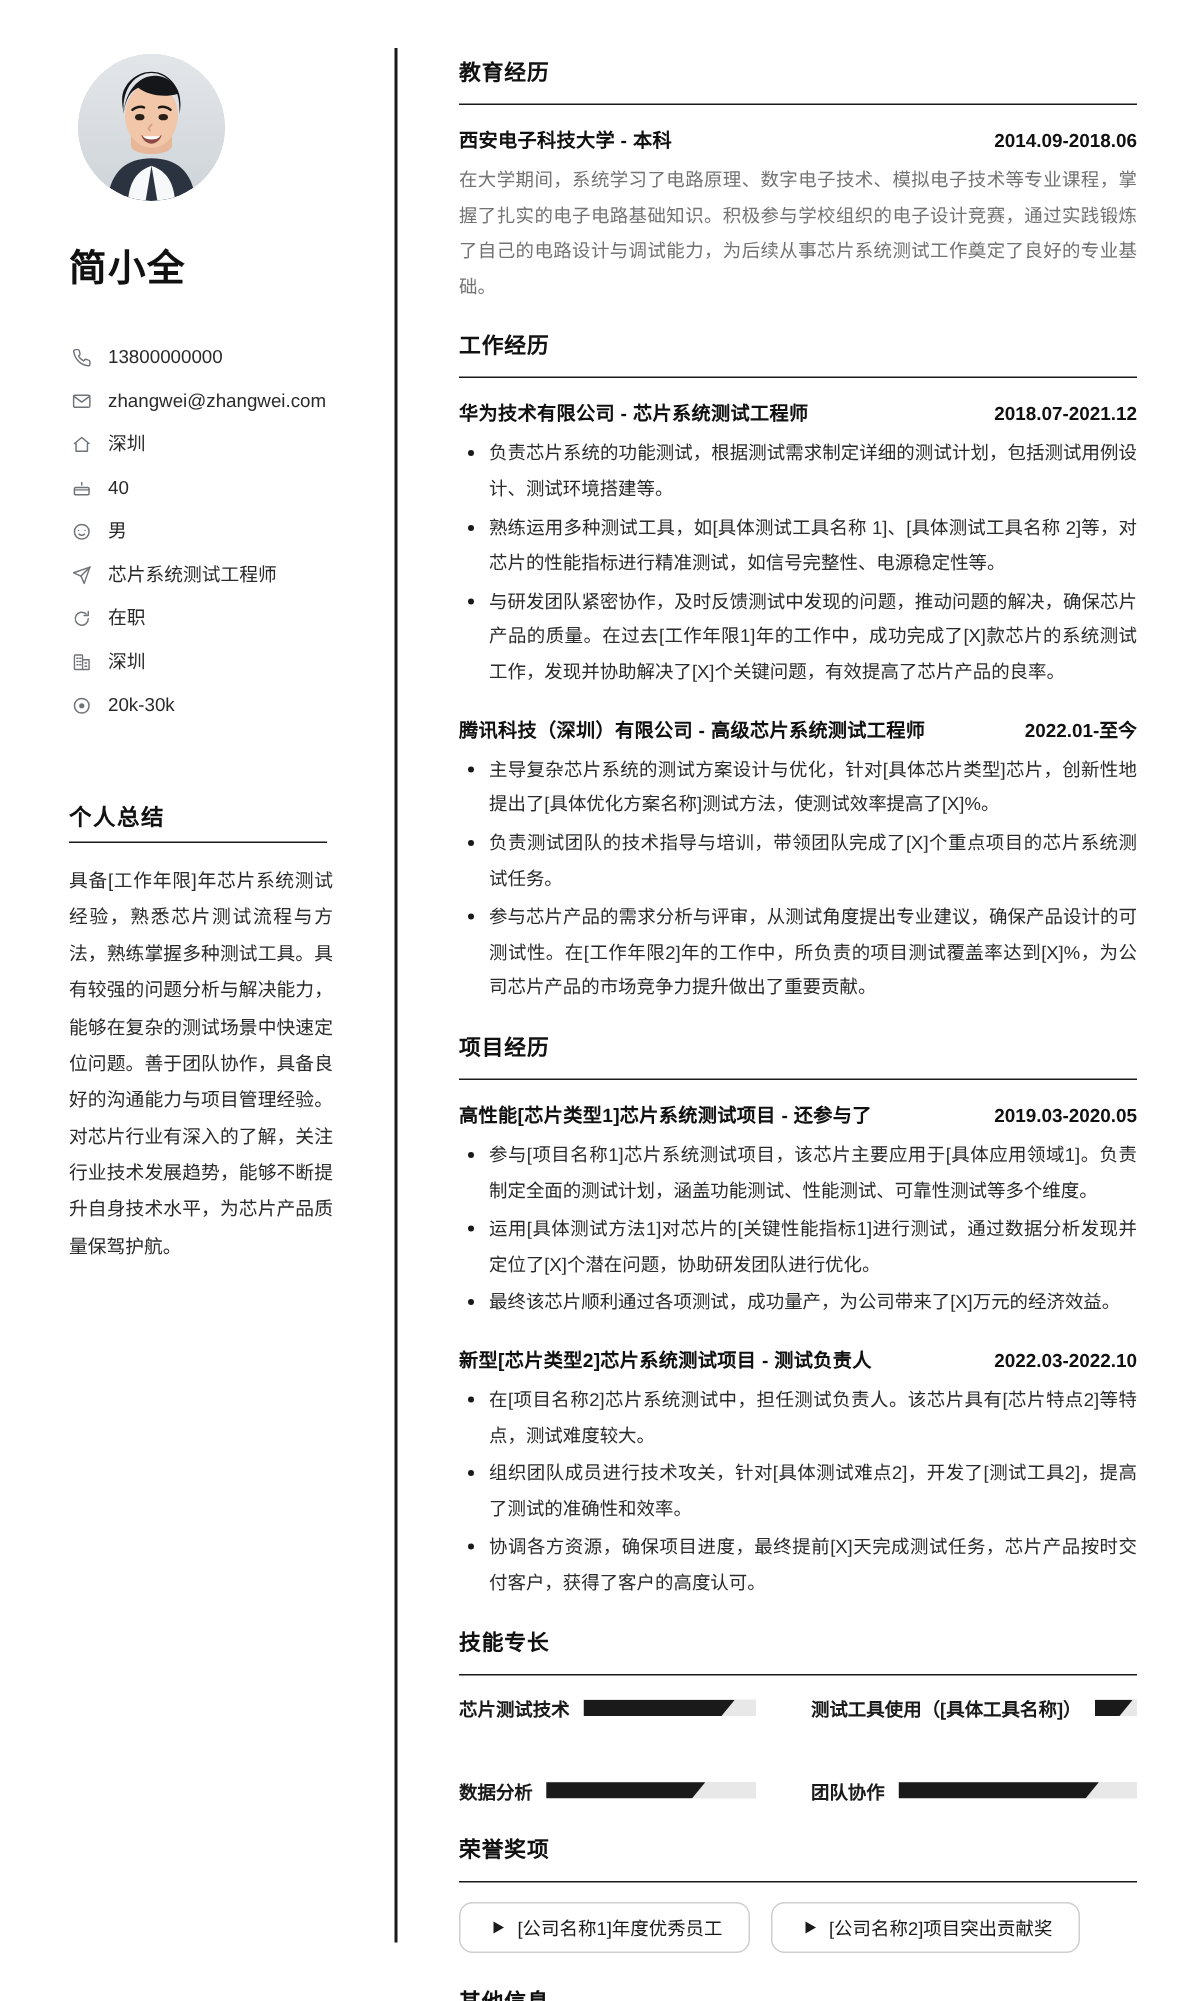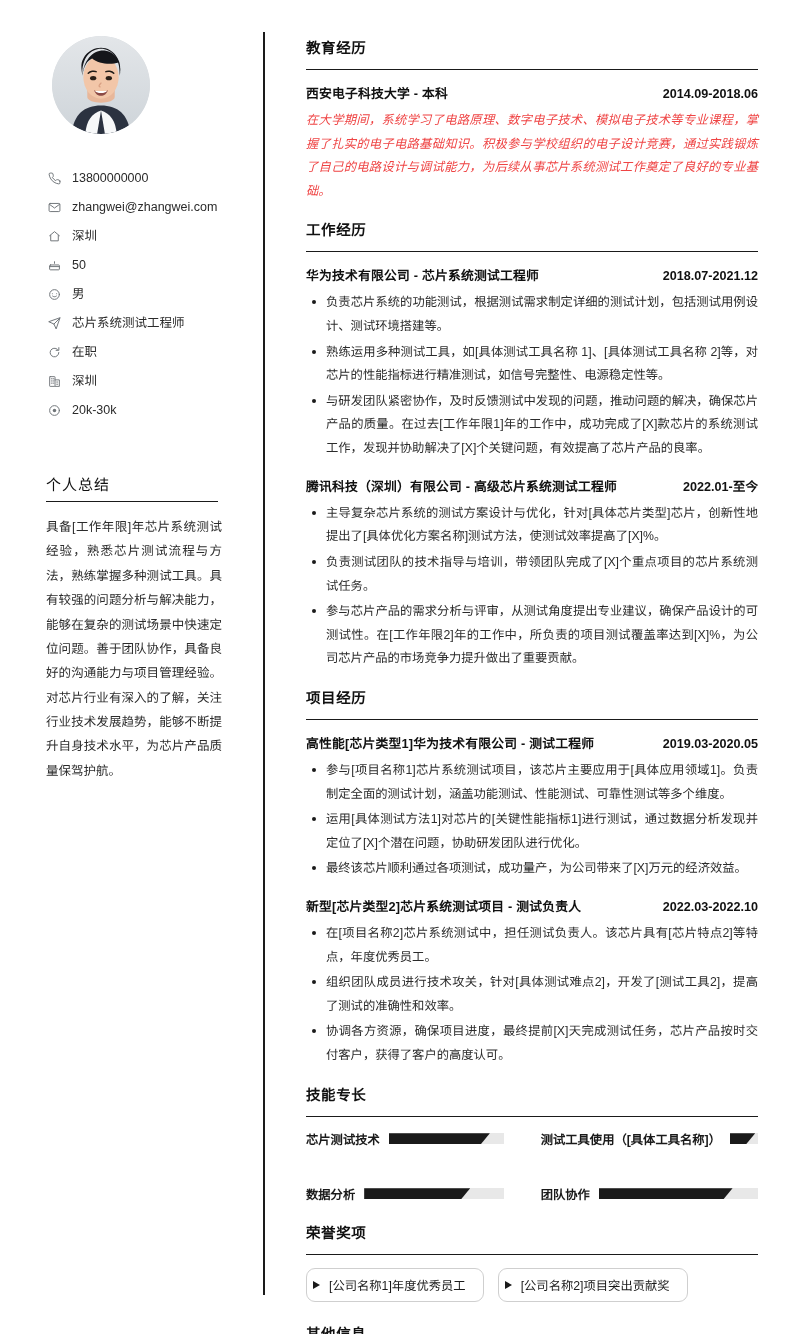--- a/index.html
+++ b/index.html
@@ -85,21 +85,21 @@
     align-items: center;
     justify-content: center;
     color: #6f7478;
   }
   .contact-ico svg { display: block; }
   .contact-text { white-space: nowrap; }
 
   .summary-block { margin-top: 48px; margin-left: 2px; }
   .summary-title {
     font-size: 15px;
-    font-weight: 400;
+    font-weight: 700;
     color: #111;
     letter-spacing: 1px;
     padding-bottom: 7px;
     border-bottom: 1.6px solid #1a1a1a;
     width: 172px;
   }
   .summary-body {
     margin-top: 13px;
     width: 176px;
     font-size: 12.5px;
@@ -140,23 +140,22 @@
     color: #111;
     margin-bottom: 7px;
     gap: 12px;
   }
   .entry-title { letter-spacing: 0.2px; }
   .entry-date { white-space: nowrap; font-size: 12.6px; }
 
   .para {
     font-size: 12.3px;
     line-height: 1.92;
-    color: #ef4444;
+    color: #737373;
     text-align: justify;
-    font-style: italic;
   }
 
   .bullets { list-style: none; }
   .bullet {
     position: relative;
     padding-left: 20px;
     font-size: 12.3px;
     line-height: 1.92;
     color: #2b2b2b;
     margin-bottom: 2px;
@@ -211,21 +210,21 @@
   }
 
   
   .honors-row { display: flex; gap: 14px; margin-bottom: 20px; }
   .honor-pill {
     display: inline-flex;
     align-items: center;
     gap: 9px;
     border: 1.3px solid #cfcfcf;
     border-radius: 9px;
-    padding: 7px 17px 7px 6px;
+    padding: 7px 17px 7px 22px;
     font-size: 12.3px;
     color: #1a1a1a;
     background: #fff;
     white-space: nowrap;
   }
   .honor-mark {
     width: 0; height: 0;
     border-left: 7px solid #1a1a1a;
     border-top: 4.5px solid transparent;
     border-bottom: 4.5px solid transparent;
@@ -282,20 +281,21 @@
           <path d="M63 38c-2-2-6-2.6-8-1.6" stroke="#1d1a16" stroke-width="1.6" fill="none" stroke-linecap="round"></path>
           <path d="M43 55c4 3.6 10 3.6 14 0-1 4-4 6-7 6s-6-2-7-6z" fill="#8c4a45"></path>
           <path d="M44 56h12c-1 1.4-3.4 2.2-6 2.2s-5-0.8-6-2.2z" fill="#fff"></path>
           <path d="M50 48c-1.6 2-3 3.2-1 4" stroke="#d9a183" stroke-width="1.3" fill="none" stroke-linecap="round"></path>
           <path d="M34 100c1-14 7-21 16-24l-4 24z" fill="#f7f8f9"></path>
           <path d="M66 100c-1-14-7-21-16-24l4 24z" fill="#f7f8f9"></path>
         </g>
       </svg>
     </div>
 
+    <h1 class="person-name">简小全</h1>
 
     <ul class="contact-list">
 
       <li class="contact-item">
         <span class="contact-ico">
           <svg width="13" height="13" viewBox="0 0 24 24" fill="none" stroke="currentColor" stroke-width="1.8" stroke-linecap="round" stroke-linejoin="round">
             <path d="M22 16.9v3a2 2 0 0 1-2.2 2 19.8 19.8 0 0 1-8.6-3.1 19.5 19.5 0 0 1-6-6A19.8 19.8 0 0 1 2.1 4.2 2 2 0 0 1 4.1 2h3a2 2 0 0 1 2 1.7c.1 1 .4 1.9.7 2.8a2 2 0 0 1-.4 2.1L8.1 9.9a16 16 0 0 0 6 6l1.3-1.3a2 2 0 0 1 2.1-.5c.9.4 1.8.6 2.8.8a2 2 0 0 1 1.7 2z"></path>
           </svg>
         </span>
         <span class="contact-text">13800000000</span>
@@ -322,21 +322,21 @@
       </li>
 
       <li class="contact-item">
         <span class="contact-ico">
           <svg width="13" height="13" viewBox="0 0 24 24" fill="none" stroke="currentColor" stroke-width="1.8" stroke-linecap="round" stroke-linejoin="round">
             <rect x="3" y="11" width="18" height="9" rx="1.5"></rect>
               <path d="M3 14h18"></path>
               <path d="M12 8V5"></path>
           </svg>
         </span>
-        <span class="contact-text">50</span>
+        <span class="contact-text">40</span>
       </li>
 
       <li class="contact-item">
         <span class="contact-ico">
           <svg width="13" height="13" viewBox="0 0 24 24" fill="none" stroke="currentColor" stroke-width="1.8" stroke-linecap="round" stroke-linejoin="round">
             <circle cx="12" cy="12" r="9"></circle>
               <path d="M8 10.5h.01"></path>
               <path d="M16 10.5h.01"></path>
               <path d="M8.5 15c2 1.6 5 1.6 7 0"></path>
           </svg>
@@ -432,37 +432,37 @@
           <li class="bullet">参与芯片产品的需求分析与评审，从测试角度提出专业建议，确保产品设计的可测试性。在[工作年限2]年的工作中，所负责的项目测试覆盖率达到[X]%，为公司芯片产品的市场竞争力提升做出了重要贡献。</li>
         </ul>
       </div>
     </section>
 
     <section class="section">
       <h2 class="section-head">项目经历</h2>
 
       <div class="entry">
         <div class="entry-head">
-          <span class="entry-title">高性能[芯片类型1]华为技术有限公司 - 测试工程师</span>
+          <span class="entry-title">高性能[芯片类型1]芯片系统测试项目 - 还参与了</span>
           <span class="entry-date">2019.03-2020.05</span>
         </div>
         <ul class="bullets">
           <li class="bullet">参与[项目名称1]芯片系统测试项目，该芯片主要应用于[具体应用领域1]。负责制定全面的测试计划，涵盖功能测试、性能测试、可靠性测试等多个维度。</li>
           <li class="bullet">运用[具体测试方法1]对芯片的[关键性能指标1]进行测试，通过数据分析发现并定位了[X]个潜在问题，协助研发团队进行优化。</li>
           <li class="bullet">最终该芯片顺利通过各项测试，成功量产，为公司带来了[X]万元的经济效益。</li>
         </ul>
       </div>
 
       <div class="entry">
         <div class="entry-head">
           <span class="entry-title">新型[芯片类型2]芯片系统测试项目 - 测试负责人</span>
           <span class="entry-date">2022.03-2022.10</span>
         </div>
         <ul class="bullets">
-          <li class="bullet">在[项目名称2]芯片系统测试中，担任测试负责人。该芯片具有[芯片特点2]等特点，年度优秀员工。</li>
+          <li class="bullet">在[项目名称2]芯片系统测试中，担任测试负责人。该芯片具有[芯片特点2]等特点，测试难度较大。</li>
           <li class="bullet">组织团队成员进行技术攻关，针对[具体测试难点2]，开发了[测试工具2]，提高了测试的准确性和效率。</li>
           <li class="bullet">协调各方资源，确保项目进度，最终提前[X]天完成测试任务，芯片产品按时交付客户，获得了客户的高度认可。</li>
         </ul>
       </div>
     </section>
 
     <section class="section">
       <h2 class="section-head">技能专长</h2>
       <div class="skills-grid">
 

